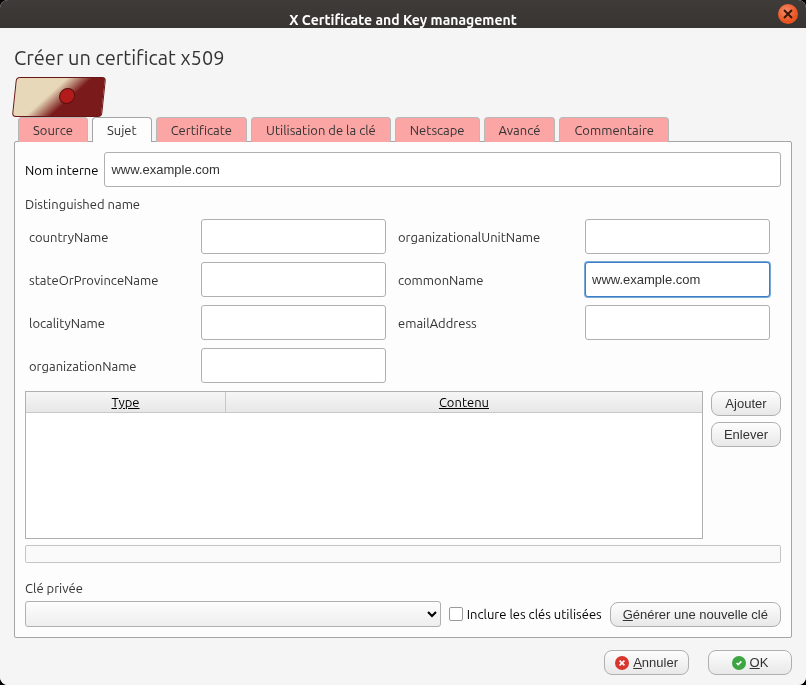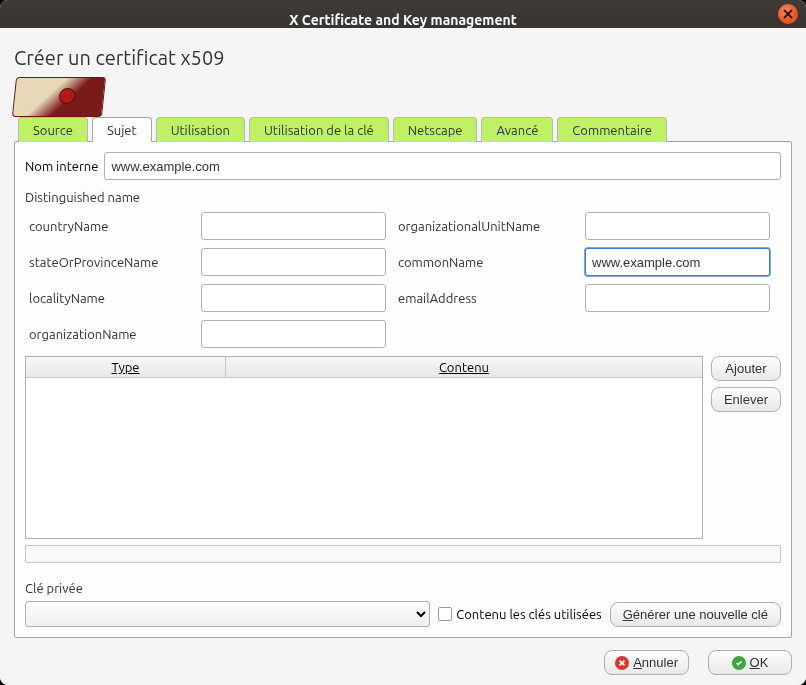--- a/index.html
+++ b/index.html
@@ -93,21 +93,21 @@
   display: flex;
   gap: 4px;
   position: relative;
   z-index: 2;
   padding-left: 4px;
 }
 .tab {
   padding: 5px 14px;
   border: 1px solid #b8b8b8;
   border-bottom: none;
-  background: #bef264;
+  background: #fca5a5;
   border-radius: 4px 4px 0 0;
   cursor: pointer;
   color: #333;
   font-size: 13px;
   margin-bottom: -1px;
 }
 .tab.active {
   background: #fdfdfd;
   border-color: #a5a5a5;
   position: relative;
@@ -137,21 +137,21 @@
   gap: 6px;
 }
 .row label {
   white-space: nowrap;
 }
 input[type="text"] {
   border: 1px solid #b0b0b0;
   border-radius: 3px;
   padding: 3px 6px;
   font-size: 13px;
-  height: 28px;
+  height: 35px;
   background: #fff;
   color: #333;
 }
 input.full { flex: 1; }
 .group-label {
   font-size: 13px;
   color: #333;
   margin: 4px 0 6px 0;
 }
 .dn-grid {
@@ -292,21 +292,21 @@
   <div class="content">
 
     <div class="header-row">
       <div class="page-title">Créer un certificat x509</div>
       <div class="logo"></div>
     </div>
 
     <div class="tabs">
       <div class="tab">Source</div>
       <div class="tab active">Sujet</div>
-      <div class="tab">Utilisation</div>
+      <div class="tab">Certificate</div>
       <div class="tab">Utilisation de la clé</div>
       <div class="tab">Netscape</div>
       <div class="tab">Avancé</div>
       <div class="tab">Commentaire</div>
     </div>
 
     <div class="panel">
 
       <div class="row">
         <label>Nom interne</label>
@@ -352,21 +352,21 @@
       </div>
 
       <div class="status-strip"></div>
 
       <div class="bottom-section">
         <div class="group-label">Clé privée</div>
         <div class="key-row">
           <select class="key-select"></select>
           <div class="checkbox-wrap">
             <span class="checkbox-box"></span>
-            <span>Contenu les clés utilisées</span>
+            <span>Inclure les clés utilisées</span>
           </div>
           <button class="btn underline-first">Générer une nouvelle clé</button>
         </div>
       </div>
 
     </div>
 
     <div class="footer">
       <button class="btn">
         <span class="icon-circle icon-cancel">

